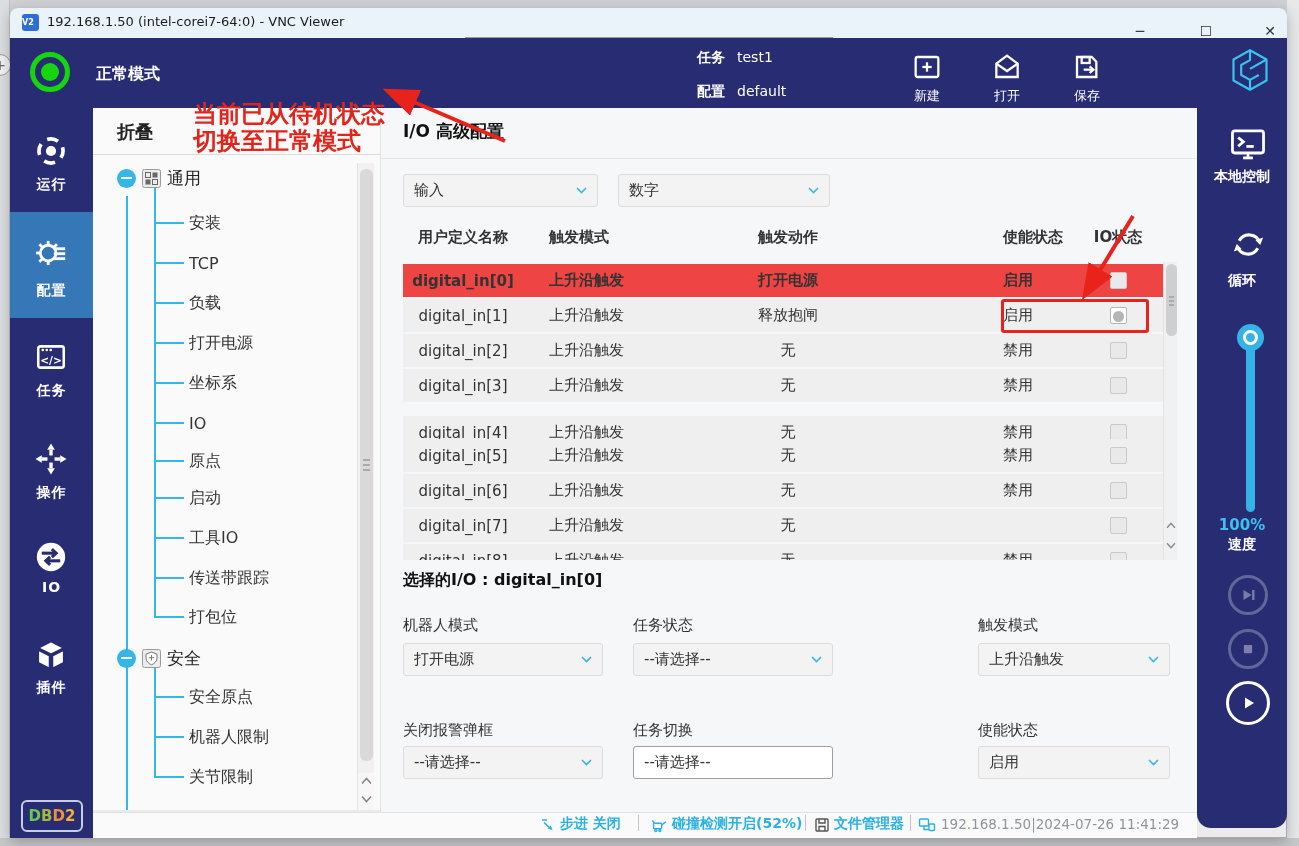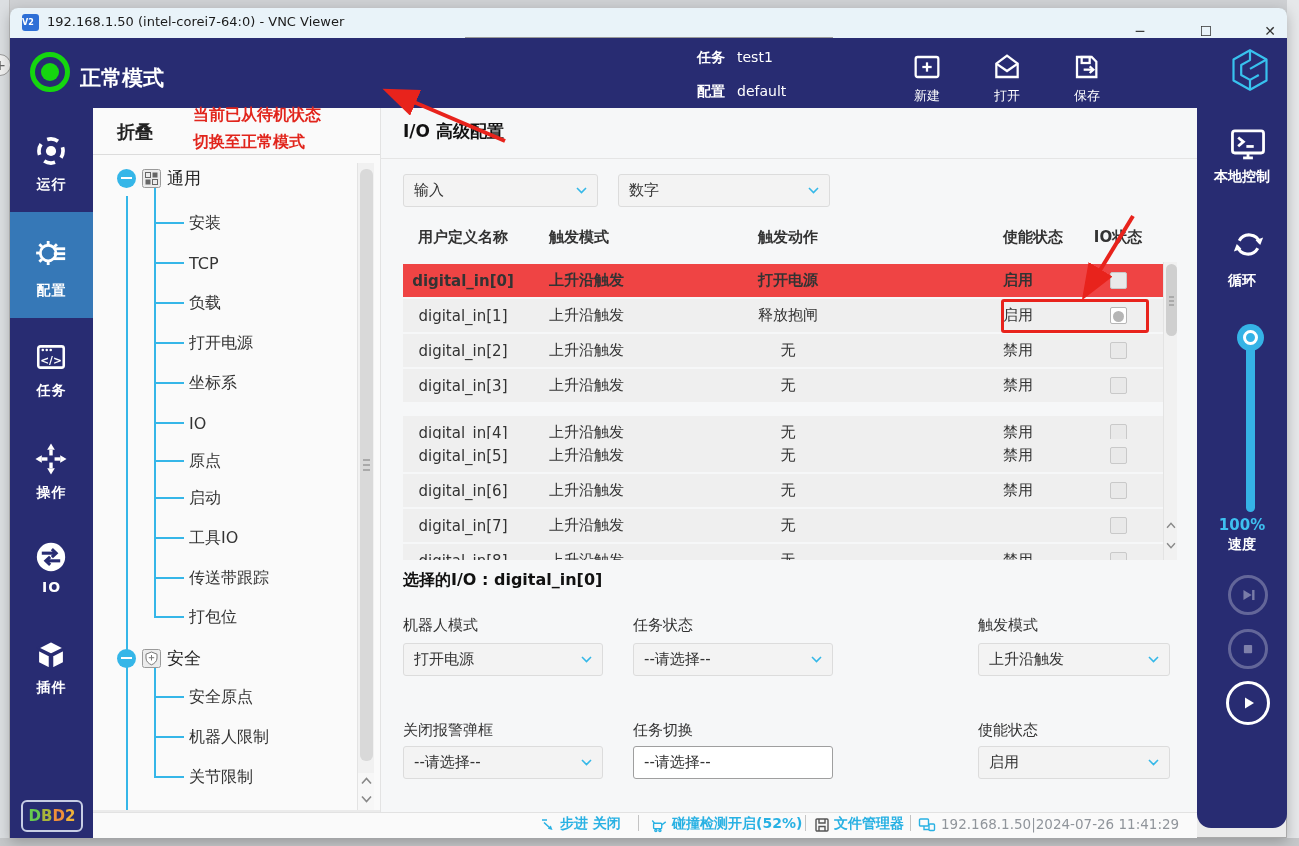--- a/index.html
+++ b/index.html
@@ -19,21 +19,21 @@
   .v2icon { left:22px; top:14px; width:17px; height:17px; background:#2e6fd6; border-radius:3px; color:#fff; font-size:8px; font-weight:bold; text-align:left; line-height:17px; }
   .wtitle { left:47px; top:14px; font-size:13px; color:#1b1b1b; }
   .winbtn { top:8px; width:40px; height:30px; text-align:center; line-height:30px; font-size:14px; color:#333; cursor:default; }
   .notch { left:465px; top:37px; width:368px; height:9px; background:#fff; border:1px solid #9a9a9a; }
   .notch i { position:absolute; top:1px; width:1px; height:4px; background:#999; }
 
   
   .hdr { left:10px; top:38px; width:1277px; height:70px; background:#282c72; }
   .gring { left:30px; top:52px; width:40px; height:40px; border:5px solid #15d60f; border-radius:50%; }
   .gring i { position:absolute; left:50%; top:50%; width:18px; height:18px; margin:-9px 0 0 -9px; background:#15d60f; border-radius:50%; }
-  .mode { left:80px; top:64px; color:#fff; font-weight:bold; font-size:21px; }
+  .mode { left:96px; top:64px; color:#fff; font-weight:bold; font-size:16px; }
   .hlbl { color:#fff; font-weight:bold; font-size:14px; }
   .hval { color:#fff; font-size:14px; }
   .hbtn-label { color:#fff; font-size:13px; text-align:center; width:60px; }
   .hicon svg { display:block; }
 
   
   .lsb { left:10px; top:108px; width:83px; height:730px; background:#282c72; }
   .lsb-active { left:10px; top:212px; width:83px; height:106px; background:#3678b7; }
   .lsb-label { width:83px; text-align:center; color:#fff; font-size:14px; font-weight:bold; letter-spacing:1px; }
   .dbd2 { left:21px; top:800px; width:62px; height:32px; border:2px solid #c7cde4; border-radius:6px; text-align:center; line-height:28px; font-size:15px; font-weight:bold; background:#282c72; }
@@ -84,21 +84,21 @@
   .cbtn { width:40px; height:40px; border-radius:50%; border:3px solid rgba(255,255,255,.28); display:flex; align-items:center; justify-content:center; }
   .cbtn.on { border-color:#fff; }
 
   
   .sbar { left:93px; top:812px; width:1104px; height:26px; background:#fafafa; border-top:1px solid #e2e2e2; }
   .sitem { top:815px; font-size:14px; font-weight:bold; color:#29b1e3; white-space:nowrap; }
   .sdiv { top:815px; width:1px; height:16px; background:#c4c4c4; }
   .sconn { top:816px; font-size:13.5px; color:#90959b; white-space:nowrap; }
 
   
-  .anno { color:#e1251c; font-weight:bold; font-size:16px; line-height:27px; z-index:60; white-space:nowrap; }
+  .anno { color:#e1251c; font-weight:bold; font-size:24px; line-height:27px; z-index:60; white-space:nowrap; }
   .redbox { left:1001px; top:299px; width:148px; height:34px; border:3px solid #e8231c; border-radius:3px; z-index:55; }
   .anno-svg { left:0; top:0; z-index:60; pointer-events:none; }
 </style>
 </head>
 <body>
 
 <div class="screen">
 
   <div class="abs edge-left"></div>
   <div class="abs plus-circle">+</div>

